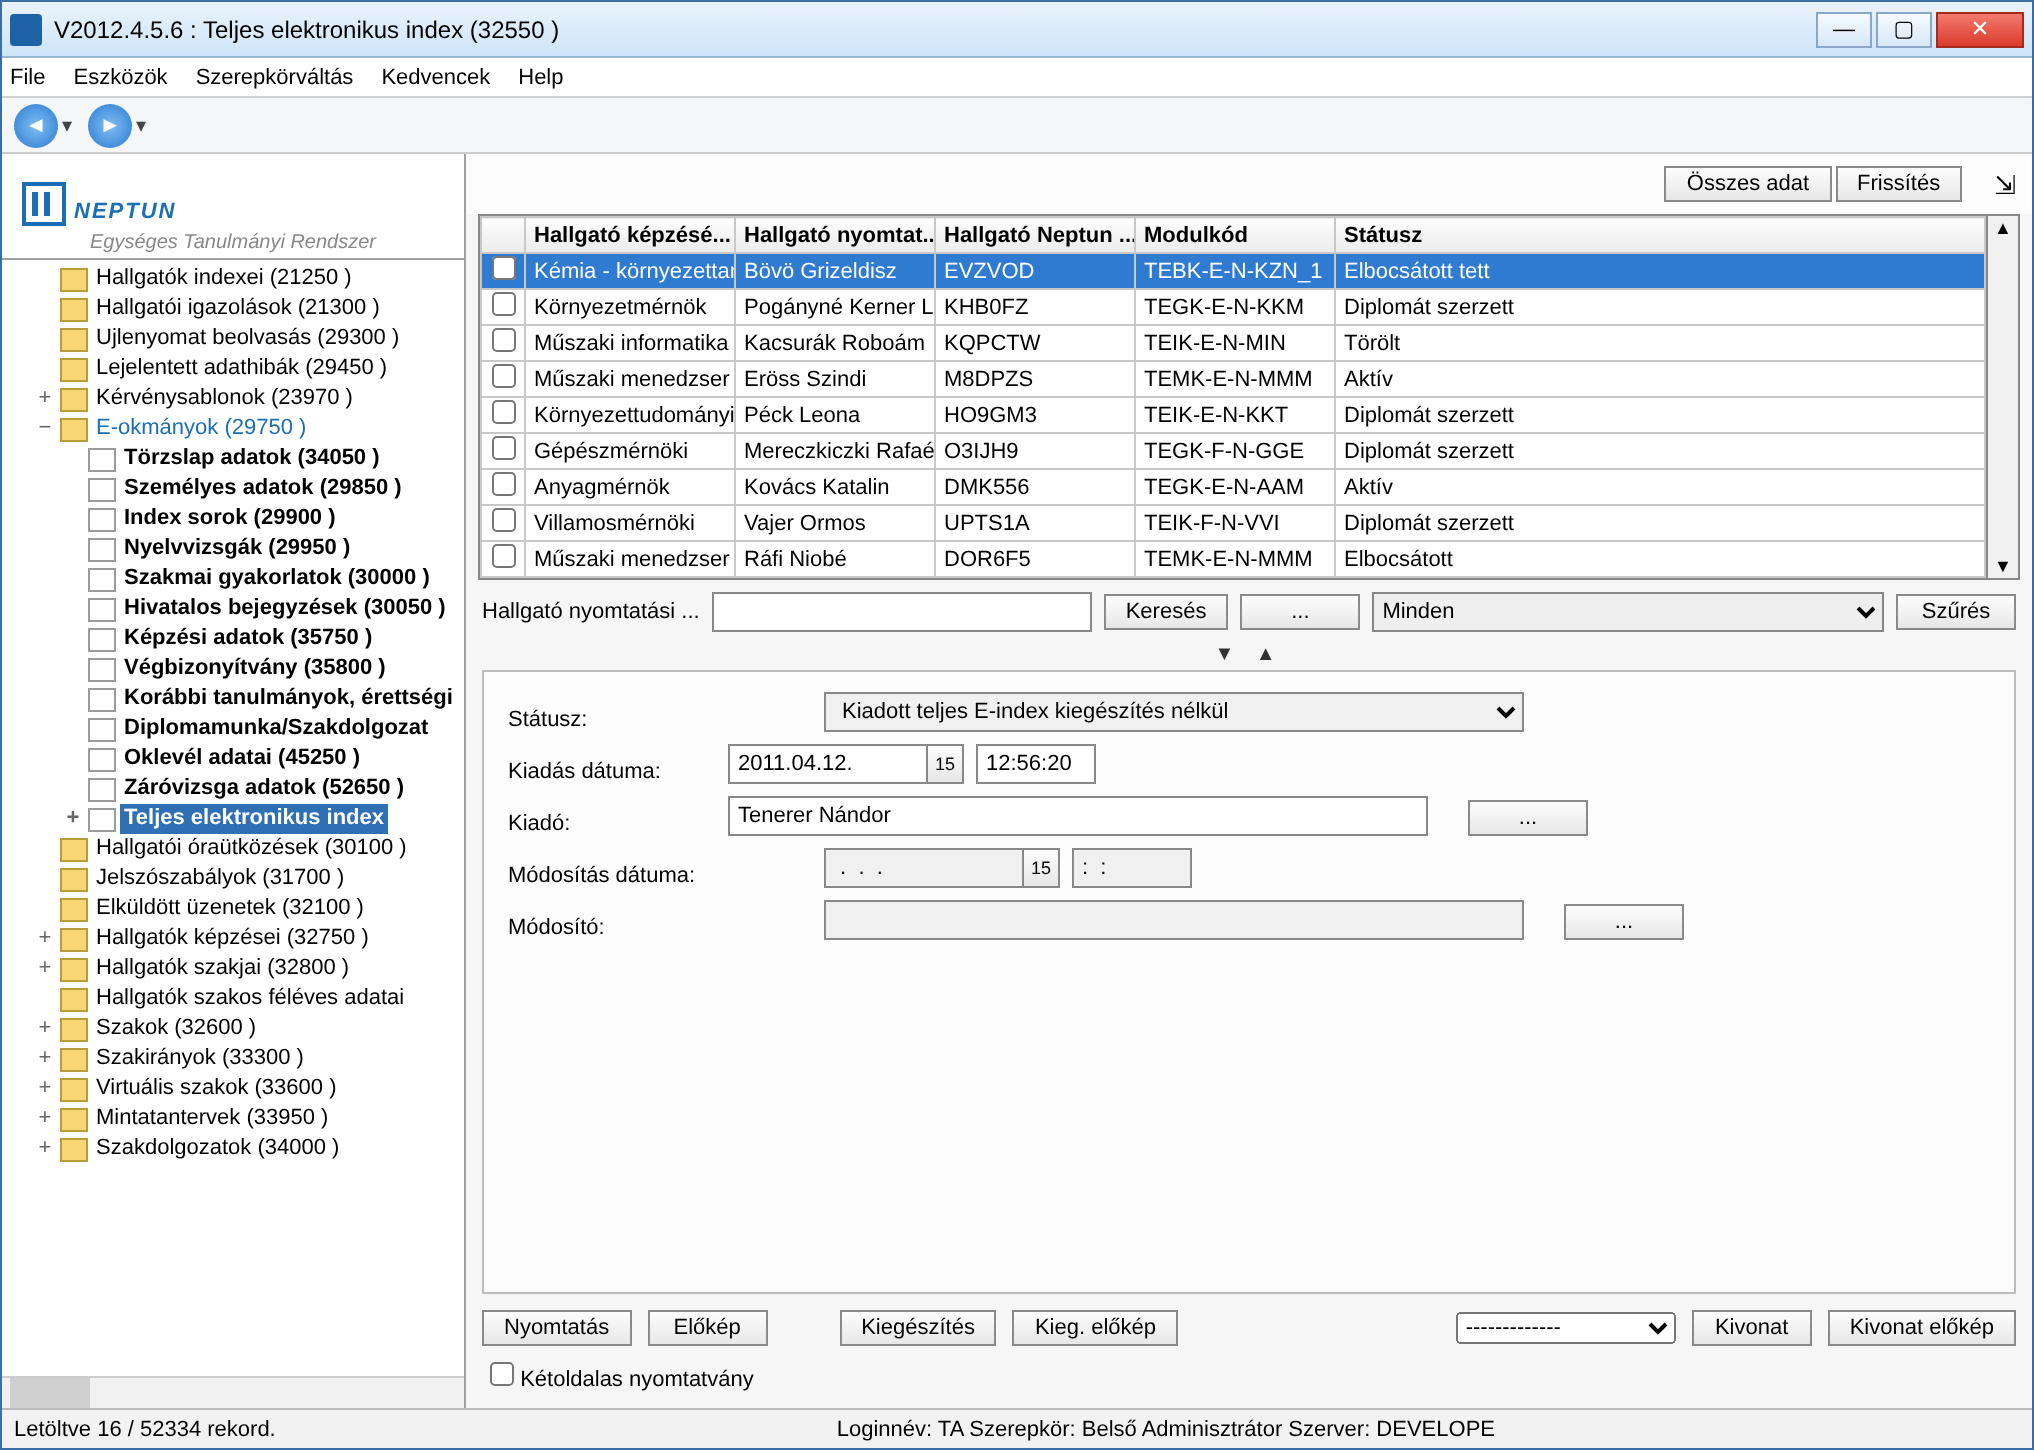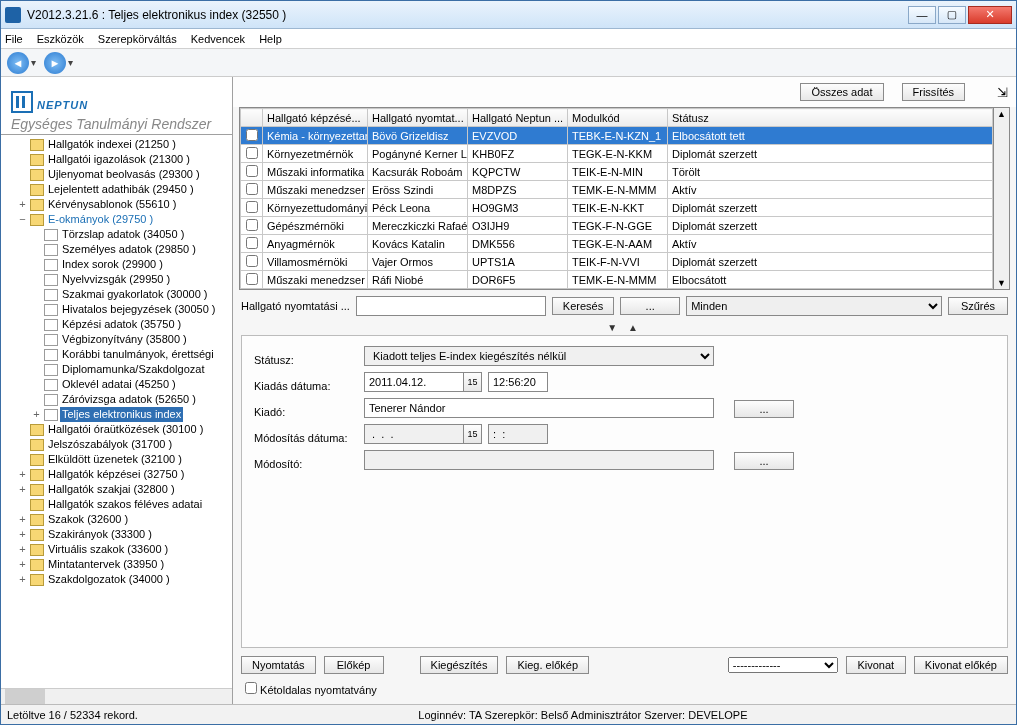--- a/index.html
+++ b/index.html
@@ -15,77 +15,77 @@
 .menubar span { margin-right: 14px; }
 .toolbar { height: 28px; background: #f4f6f8; display: flex; align-items: center; padding: 0 6px; border-bottom: 1px solid #ccc; }
 .navbtn { width: 22px; height: 22px; border-radius: 50%; background: radial-gradient(#7fbef5,#2a7ad0); margin-right: 2px; display:flex;align-items:center;justify-content:center;color:#fff;font-weight:bold;}
 .navarr { font-size:10px; color:#444; margin-right:8px; }
 .body { flex: 1; display: flex; overflow: hidden; }
 .sidebar { width: 232px; background: #fff; border-right: 1px solid #a0a0a0; display: flex; flex-direction: column; }
 .logo { padding: 8px 10px 2px; }
 .logo .neptun { color:#1b6fb5; font-weight:bold; font-size:26px; letter-spacing:1px; font-style:italic; }
 .logo .neptun .sq { display:inline-block; width:22px; height:22px; border:2px solid #1b6fb5; vertical-align:middle; margin-right:4px; position:relative;}
 .logo .neptun .sq::before{content:"";position:absolute;inset:3px;background:repeating-linear-gradient(90deg,#1b6fb5 0 3px,transparent 3px 6px);}
-.logo .sub { color:#888; font-size:14px; font-style:italic; }
+.logo .sub { color:#888; font-size:10px; font-style:italic;text-align:center; }
 .tabs { display:flex; margin-top:6px; padding:0 4px;}
 .tab { padding:3px 8px; border:1px solid #a0a0a0; border-bottom:none; background:#f0f0f0; margin-right:2px; font-size:11px; }
 .tab.active { background:#fff; }
 .tree { flex:1; overflow:auto; border-top:1px solid #a0a0a0; padding:2px 0 0 2px; }
 .tree ul { list-style:none; }
 .tree li { white-space:nowrap; line-height:15px; display:flex; align-items:center; }
 .tree li .exp { width:11px; text-align:center; color:#666; display:inline-block; }
 .tree li .ficon { width:14px; height:12px; display:inline-block; margin:0 2px; background:#f7d774; border:1px solid #b89b3a; }
 .tree li.doc .ficon { background:#fff; border:1px solid #9b9b9b; }
 .tree li .lbl { padding:0 2px; }
 .tree li.selected .lbl { background:#2f6fb3; color:#fff; }
 .tree li.indent1 { padding-left:14px; }
-.tree li.indent2 { padding-left:28px; }
+.tree li.indent2 { padding-left:28px;font-weight:bold; }
 .tree li.eok .lbl { color:#1b6fb5; }
 .scrollx { height:16px; background:#f0f0f0; border-top:1px solid #ccc; display:flex; }
 .scrollx .thumb{ width:40px; background:#cfcfcf; margin-left:4px;}
 .main { flex:1; display:flex; flex-direction:column; background:#f6f6f6; }
-.topbar { height:30px; display:flex; align-items:center; justify-content:flex-end; padding:4px 8px; gap:18px; background:#fdfdfd; }
+.topbar { height:30px; display:flex; align-items:center; justify-content:flex-end; padding:4px 8px; gap:2px; background:#fdfdfd; }
 .btn { border:1px solid #8a8a8a; background:linear-gradient(#fdfdfd,#e7e7e7); padding:2px 10px; min-width:60px; text-align:center; }
 .pin { margin-left:14px; font-size:13px;}
 .gridwrap { display:flex; padding:0 6px; }
 .grid { flex:1; border:1px solid #888; background:#fff; }
 .grid table { width:100%; border-collapse:collapse; table-layout:fixed; }
 .grid th, .grid td { border:1px solid #c8c8c8; padding:1px 4px; text-align:left; height:18px; overflow:hidden; white-space:nowrap; }
-.grid th { background:linear-gradient(#fdfdfd,#ececec); font-weight:normal; }
+.grid th { background:linear-gradient(#fdfdfd,#ececec); font-weight:bold; }
 .grid col.chk { width:22px; }
 .grid td.chk { text-align:center; }
 .grid tr.sel td { background:#2f7bd1; color:#fff; }
 .vscroll { width:16px; background:#f0f0f0; border:1px solid #888; border-left:none; display:flex; flex-direction:column; justify-content:space-between; align-items:center; padding:1px 0;}
 .vscroll .arr{ font-size:9px;}
 .searchrow { display:flex; align-items:center; gap:6px; padding:6px 8px; }
 .searchrow input[type=text]{ border:1px solid #888; height:20px; padding:0 4px;}
 .searchrow select { border:1px solid #888; height:20px; }
 .divarrow { text-align:center; color:#333; font-size:10px; letter-spacing:4px; padding-bottom:2px;}
 .formarea { flex:1; border:1px solid #bcbcbc; margin:0 8px 4px; background:#fdfdfd; padding:10px 12px; }
 .frow { display:flex; align-items:flex-end; margin-bottom:6px; }
 .frow .flab { width:110px; }
 .frow input, .frow select { border:1px solid #888; height:20px; padding:0 4px; background:#fff;}
-.frow .ro { background:#f0f0f0; }
+.frow .ro { background:#f0f0f0;margin-left:48px; }
 .calbtn{ width:18px; height:20px; border:1px solid #888; border-left:none; background:linear-gradient(#fdfdfd,#e7e7e7); font-size:9px; display:flex;align-items:center;justify-content:center;}
 .dots{ width:28px; text-align:center;}
 .btnrow { display:flex; align-items:center; gap:8px; padding:4px 8px; }
 .btnrow .spacer{flex:1;}
 .chkrow { padding:4px 12px 8px; }
 .status { height:20px; border-top:1px solid #bbb; background:#f2f2f2; display:flex; align-items:center; padding:0 6px; }
 .status .sp { margin-right:18px; }
 .status .mid { flex:1; text-align:center; }
 input[type=checkbox]{ width:12px; height:12px; }
 </style>
 </head>
 <body>
 
 <div class="window">
   <div class="titlebar">
     <div class="icon"></div>
-    <div class="title">V2012.3.21.6 : Teljes elektronikus index (32550  )</div>
+    <div class="title">V2012.4.5.6 : Teljes elektronikus index (32550  )</div>
     <div class="winbtns">
       <div class="winbtn">—</div>
       <div class="winbtn">▢</div>
       <div class="winbtn close">✕</div>
     </div>
   </div>
 
   <div class="menubar">
     <span>File</span>
     <span>Eszközök</span>
@@ -125,21 +125,21 @@
               <span class="lbl">Ujlenyomat beolvasás (29300  )</span>
             </li>
             <li class="indent1">
               <span class="exp"></span>
               <span class="ficon"></span>
               <span class="lbl">Lejelentett adathibák (29450  )</span>
             </li>
             <li class="indent1">
               <span class="exp">+</span>
               <span class="ficon"></span>
-              <span class="lbl">Kérvénysablonok (55610  )</span>
+              <span class="lbl">Kérvénysablonok (23970  )</span>
             </li>
             <li class="indent1 eok">
               <span class="exp">−</span>
               <span class="ficon"></span>
               <span class="lbl">E-okmányok (29750  )</span>
             </li>
             <li class="indent2 doc">
               <span class="exp"></span>
               <span class="ficon"></span>
               <span class="lbl">Törzslap adatok (34050  )</span>

